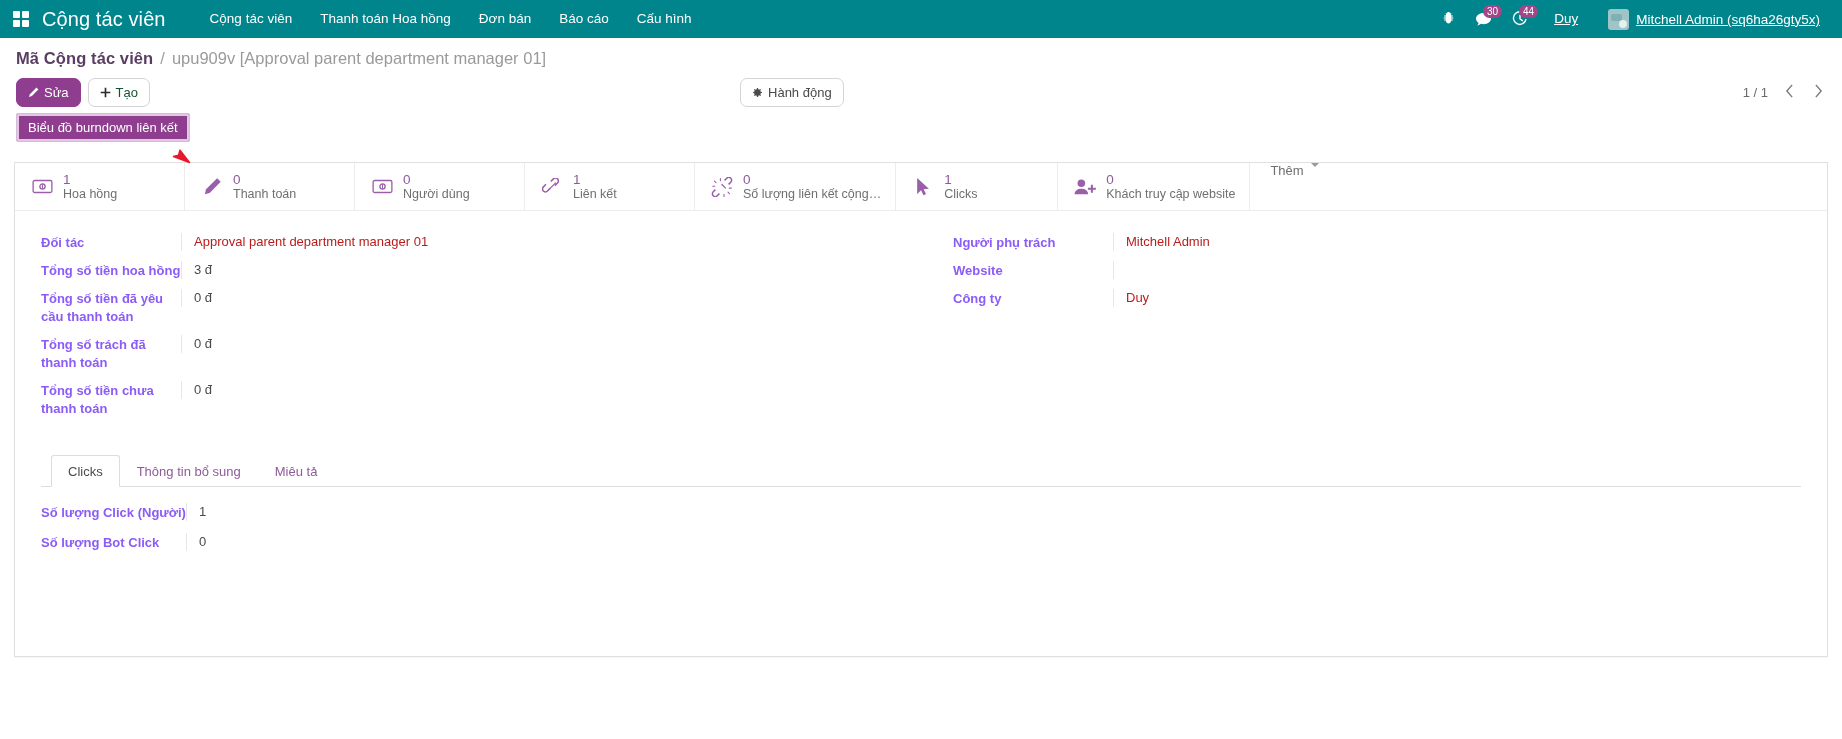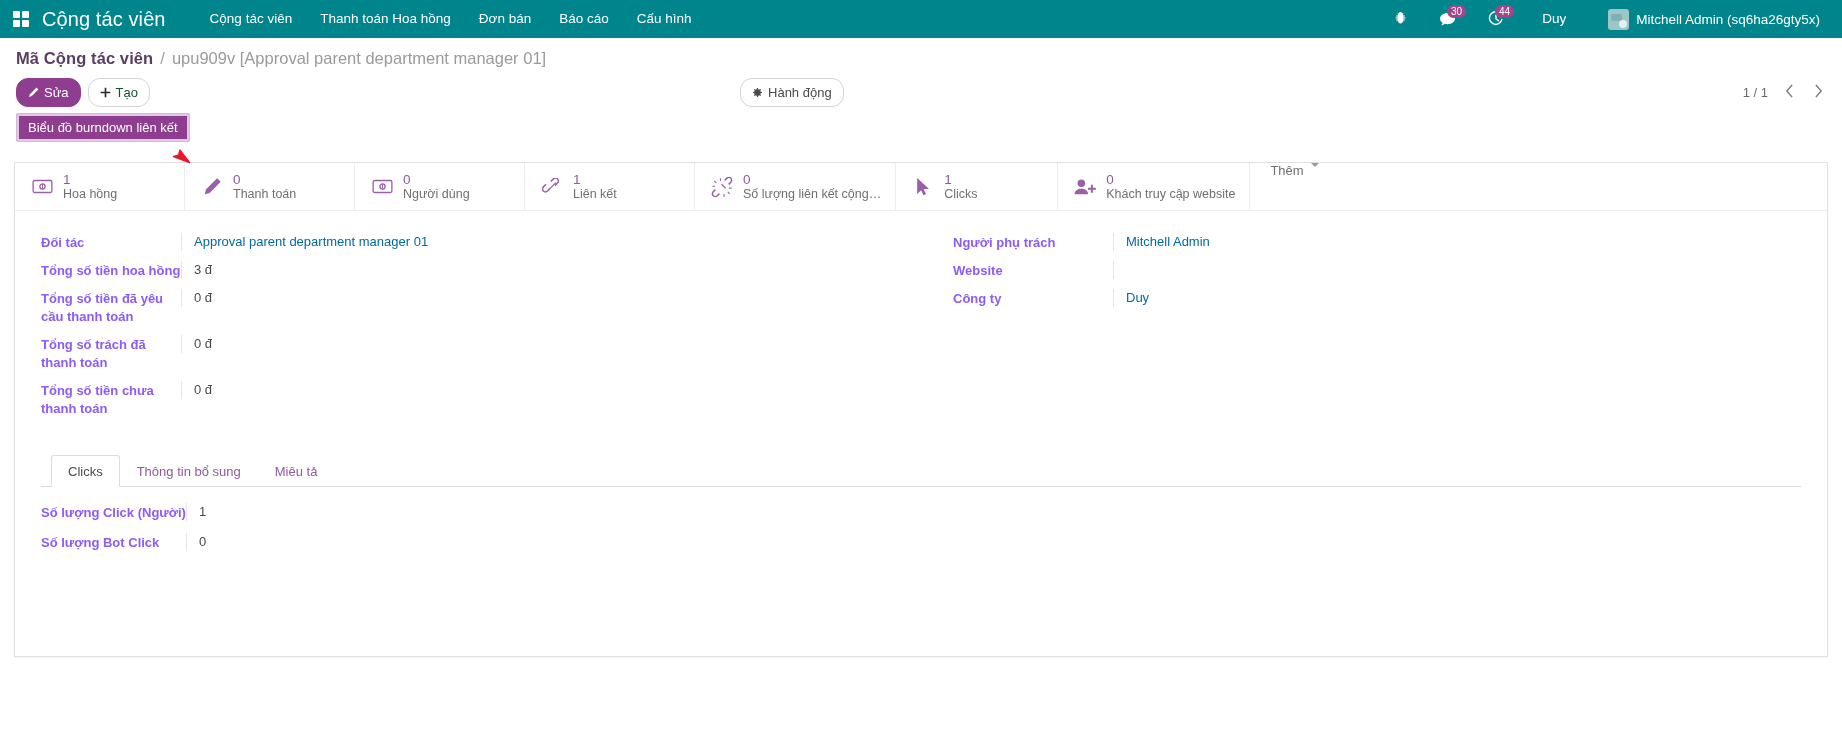--- a/index.html
+++ b/index.html
@@ -42,21 +42,21 @@
     cursor: pointer;
   }
   .menu-item {
     padding: 0 14px;
     line-height: 38px;
     height: 38px;
     cursor: pointer;
     font-size: 13.5px;
   }
   .nav-spacer { flex: 1 1 auto; }
-  .nav-right { display: flex; gap: 12px; }
+  .nav-right { display: flex; gap: 0; text-decoration: underline; }
   .nav-ico {
     position: relative;
     padding: 0 10px;
     height: 38px;
     display: flex; align-items: center;
     cursor: pointer;
     font-size: 14px;
   }
   .badge {
     position: absolute;
@@ -119,21 +119,21 @@
   
   .btn-row {
     padding: 8px 16px 0 16px;
     display: flex;
     align-items: center;
     position: relative;
     min-height: 40px;
   }
   .btn {
     font-size: 13px;
-    border-radius: 12px;
+    border-radius: 7px;
     padding: 5px 11px;
     cursor: pointer;
     display: inline-flex;
     align-items: center;
     gap: 5px;
     line-height: 17px;
     border: 1px solid transparent;
     font-family: "Liberation Sans", sans-serif;
   }
   .btn-primary { background: #8f3d8f; color: #fff; border-color:#8f3d8f; }
@@ -248,21 +248,21 @@
     flex: 0 0 140px;
     font-size: 13px;
     color: #8b5cf6;
     font-weight: 700;
     padding-top: 1px;
     line-height: 18px;
   }
   .fval {
     flex: 1;
     font-size: 13px;
-    color: #0369a1;
+    color: #b91c1c;
     border-left: 1px solid #e6e6e6;
     padding-left: 12px;
     min-height: 18px;
     line-height: 18px;
   }
   .fval.plain { color: #4a4a4a; }
   .col.right .flabel { width: 160px; flex: 0 0 160px; }
 
   
   .notebook { margin-top: 28px; }

